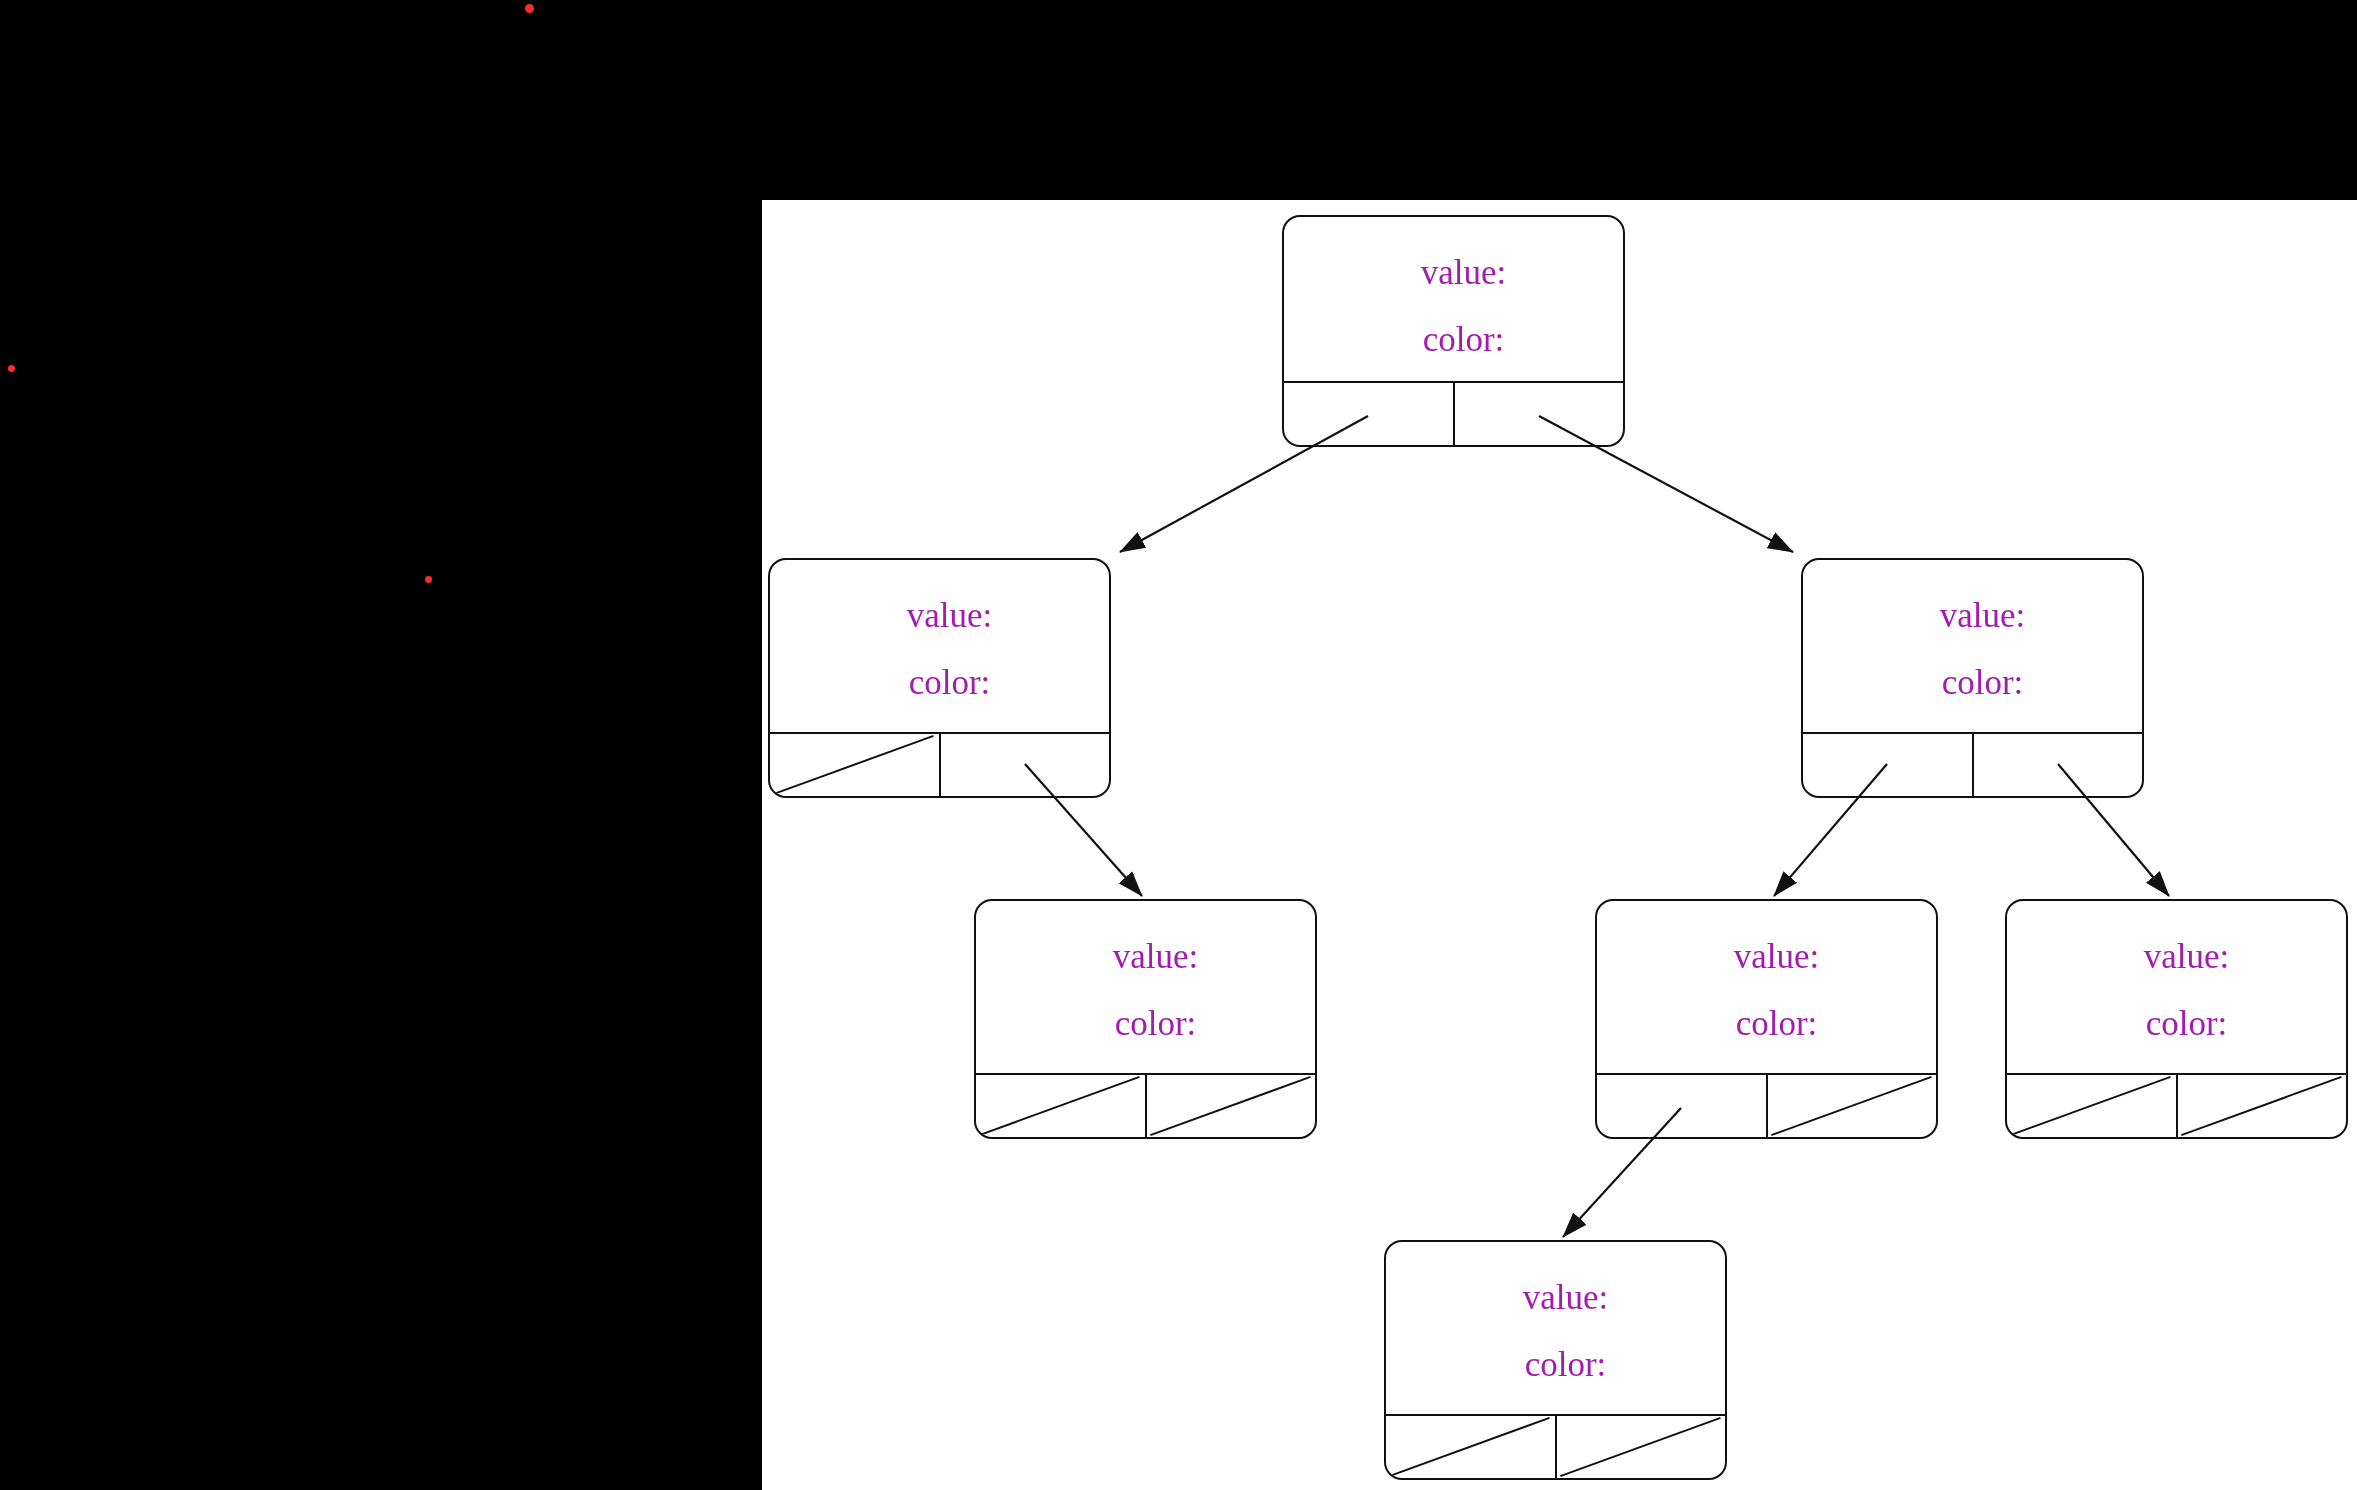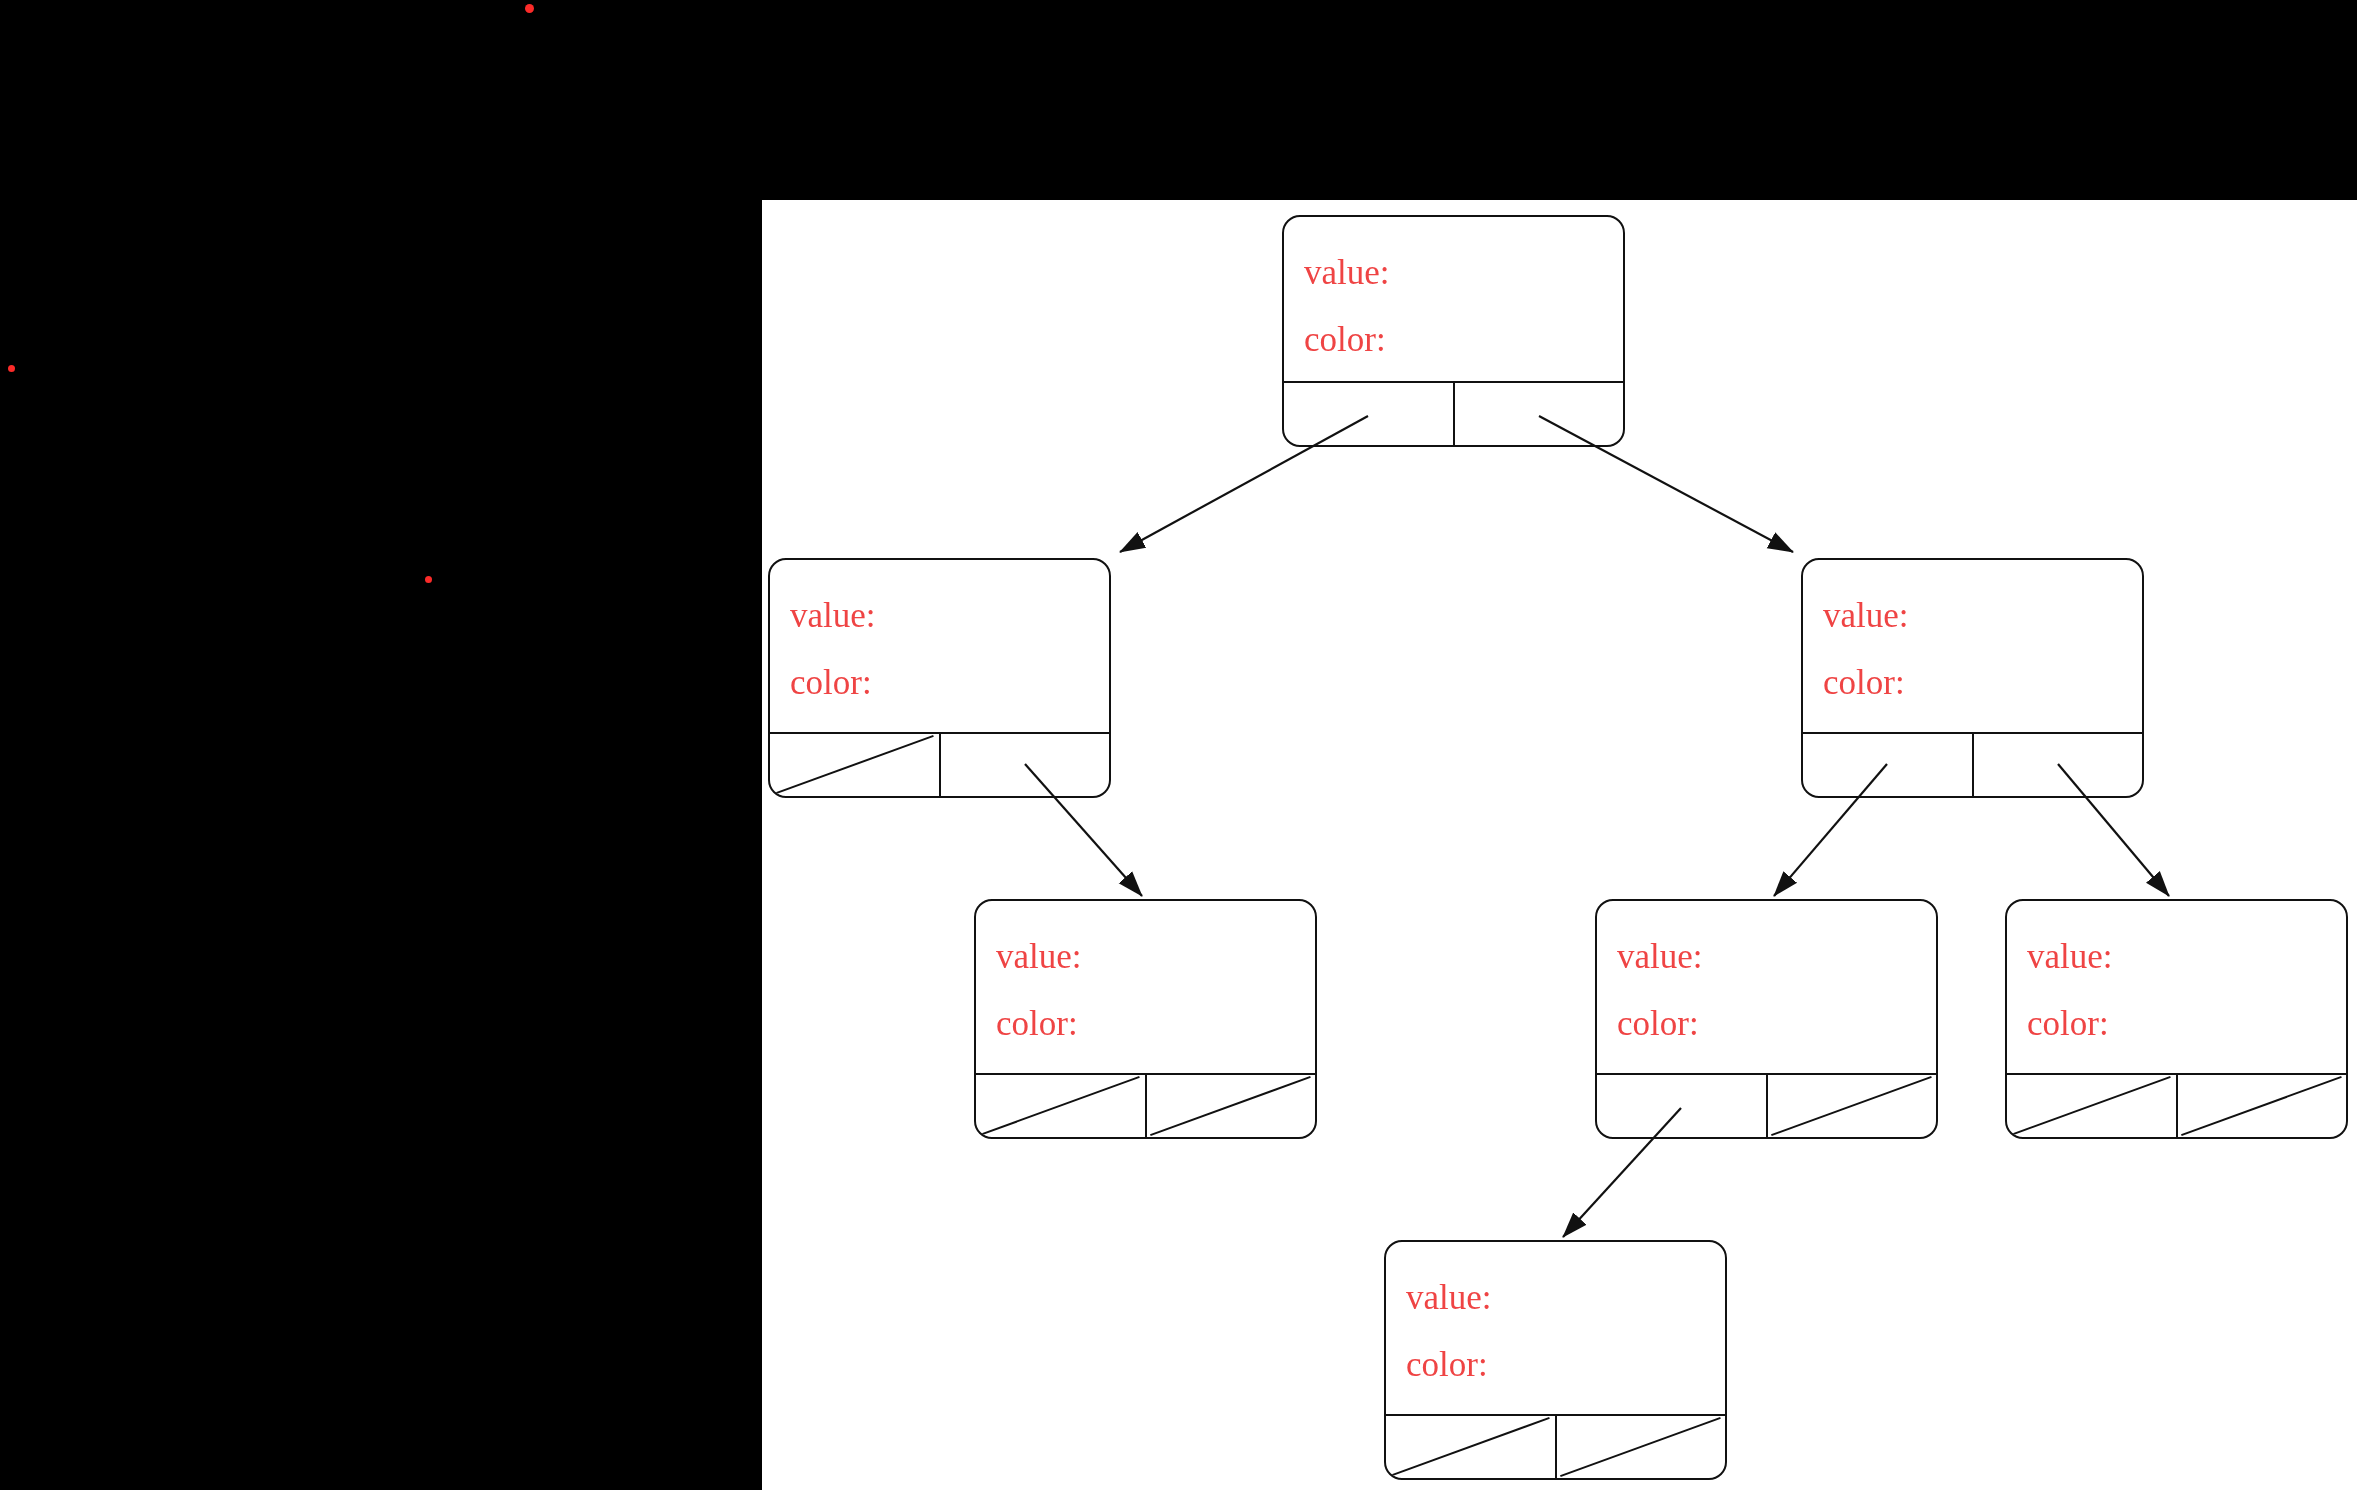--- a/index.html
+++ b/index.html
@@ -40,22 +40,23 @@
     box-sizing: border-box;
     z-index: 1;
   }
   .node-body {
     flex: 1;
     padding: 22px 0 0 20px;
   }
   .field {
     font-size: 35px;
     line-height: 67px;
-    color: #ef4444;
+    color: #a21caf;
     white-space: nowrap;
+    text-align: center;
   }
   .pointer-row {
     height: 62px;
     border-top: 2px solid #111111;
     display: flex;
   }
   .cell {
     flex: 1;
     position: relative;
   }

